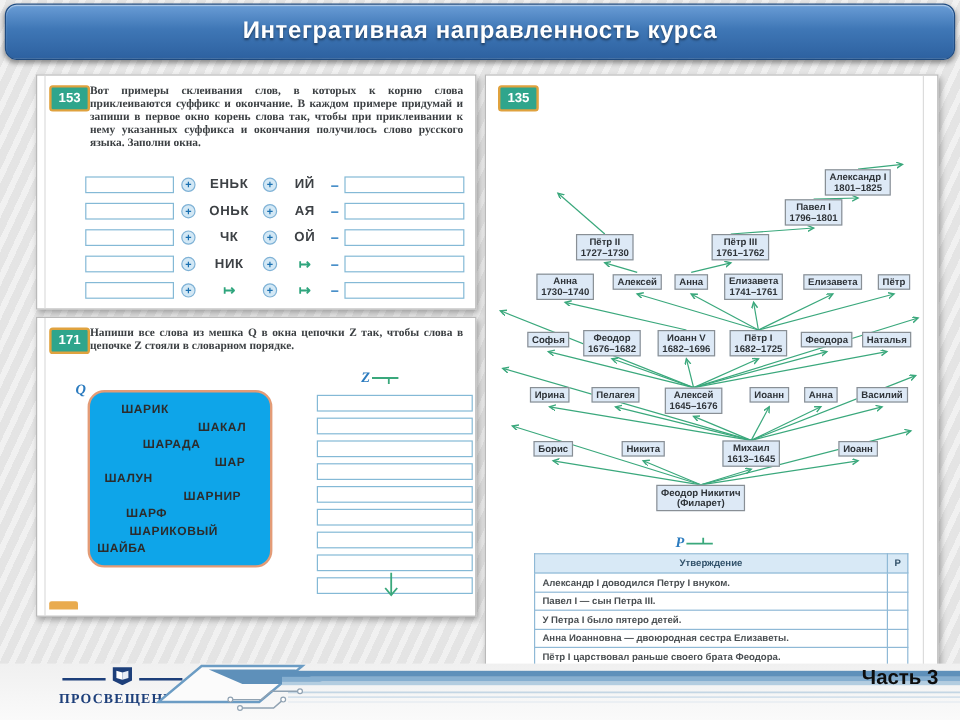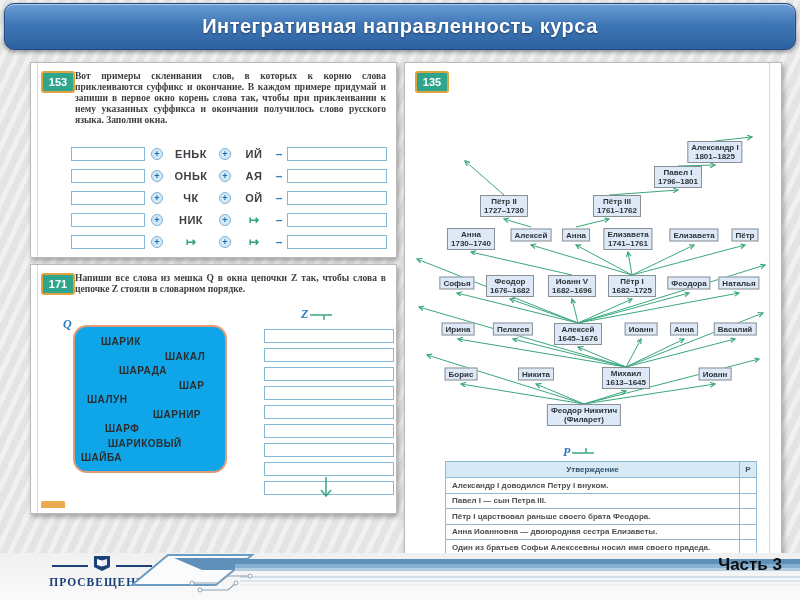--- a/index.html
+++ b/index.html
@@ -339,25 +339,29 @@
       <tbody id="truthBody">
           <tr>
             <td>Александр I доводился Петру I внуком.</td>
             <td class="ans"></td>
           </tr>
           <tr>
             <td>Павел I — сын Петра III.</td>
             <td class="ans"></td>
           </tr>
           <tr>
+            <td>У Петра I было пятеро детей.</td>
+            <td class="ans"></td>
+          </tr>
+          <tr>
+            <td>Анна Иоанновна — двоюродная сестра Елизаветы.</td>
+            <td class="ans"></td>
+          </tr>
+          <tr>
             <td>Пётр I царствовал раньше своего брата Феодора.</td>
-            <td class="ans"></td>
-          </tr>
-          <tr>
-            <td>Анна Иоанновна — двоюродная сестра Елизаветы.</td>
             <td class="ans"></td>
           </tr>
           <tr>
             <td>Один из братьев Софьи Алексеевны носил имя своего прадеда.</td>
             <td class="ans"></td>
           </tr>
         </tbody>
     </table>
   </div>
 

